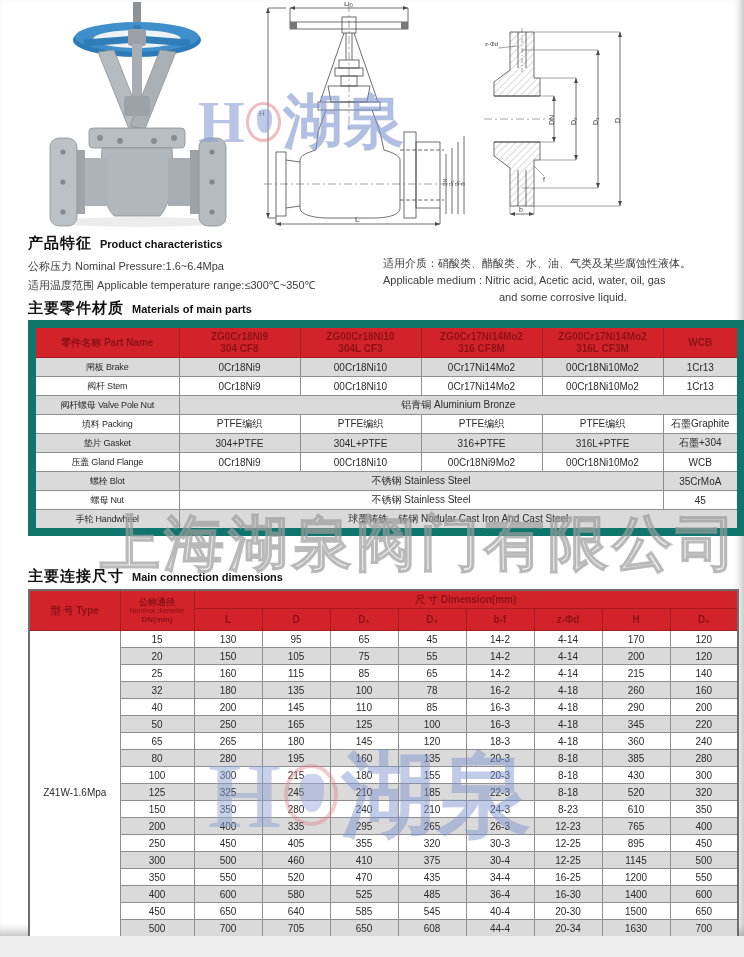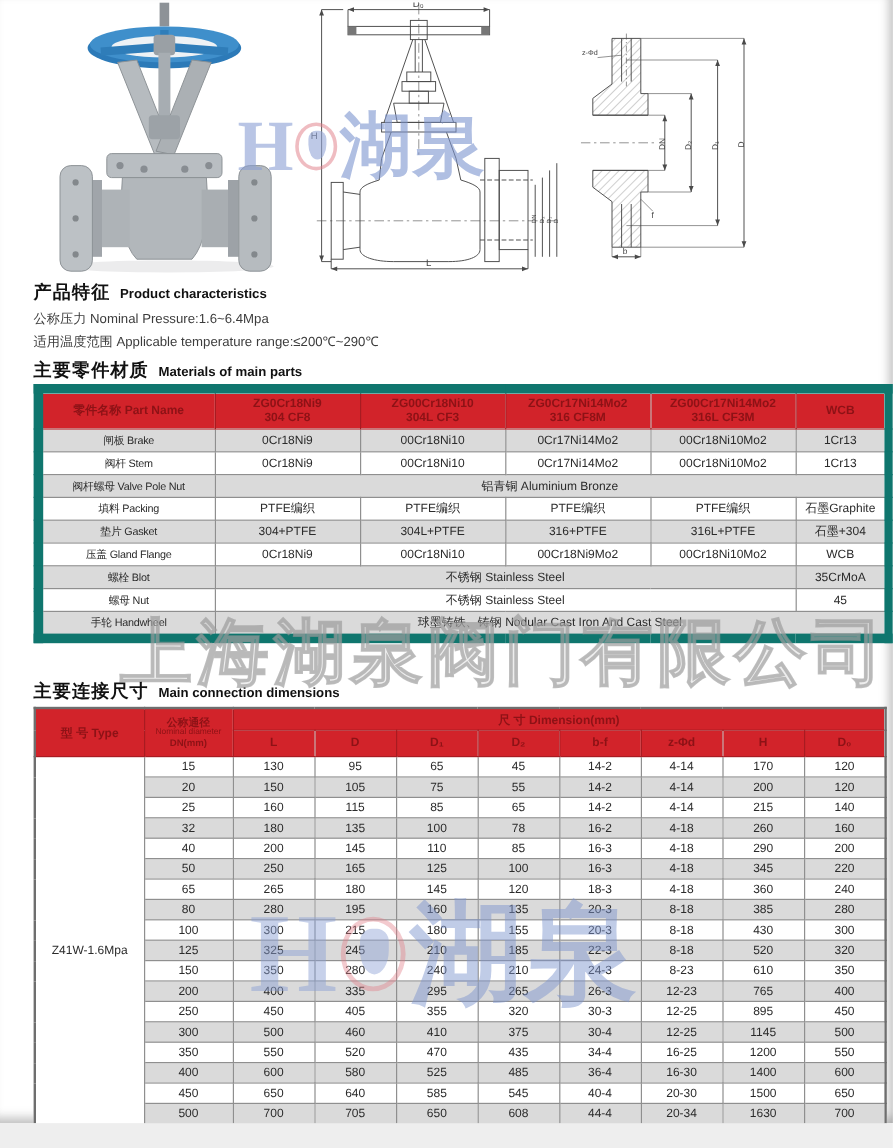--- a/index.html
+++ b/index.html
@@ -234,21 +234,26 @@
       </span>
     <span class="hq-cn">湖泉</span>
   </div>
   <div id="wm-company">上海湖泉阀门有限公司</div>
 
   <div class="sec-head" id="head-product">
     <span class="cn">产品特征</span><span class="en">Product characteristics</span>
   </div>
   <div class="pc-left">
     <div>公称压力 Nominal Pressure:1.6~6.4Mpa</div>
-    <div>适用温度范围 Applicable temperature range:≤200℃~290℃</div>
+    <div>适用温度范围 Applicable temperature range:≤300℃~350℃</div>
+  </div>
+  <div class="pc-right">
+    <div class="l1">适用介质：硝酸类、醋酸类、水、油、气类及某些腐蚀性液体。</div>
+    <div class="l2">Applicable medium : Nitric acid,  Acetic acid,  water,  oil,  gas</div>
+    <div class="l3">and some corrosive liquid.</div>
   </div>
 
   <div class="sec-head" id="head-materials">
     <span class="cn">主要零件材质</span><span class="en">Materials of main parts</span>
   </div>
   <table id="materials-table">
     <colgroup>
       <col style="width:147px">
         <col style="width:121px">
         <col style="width:121px">

